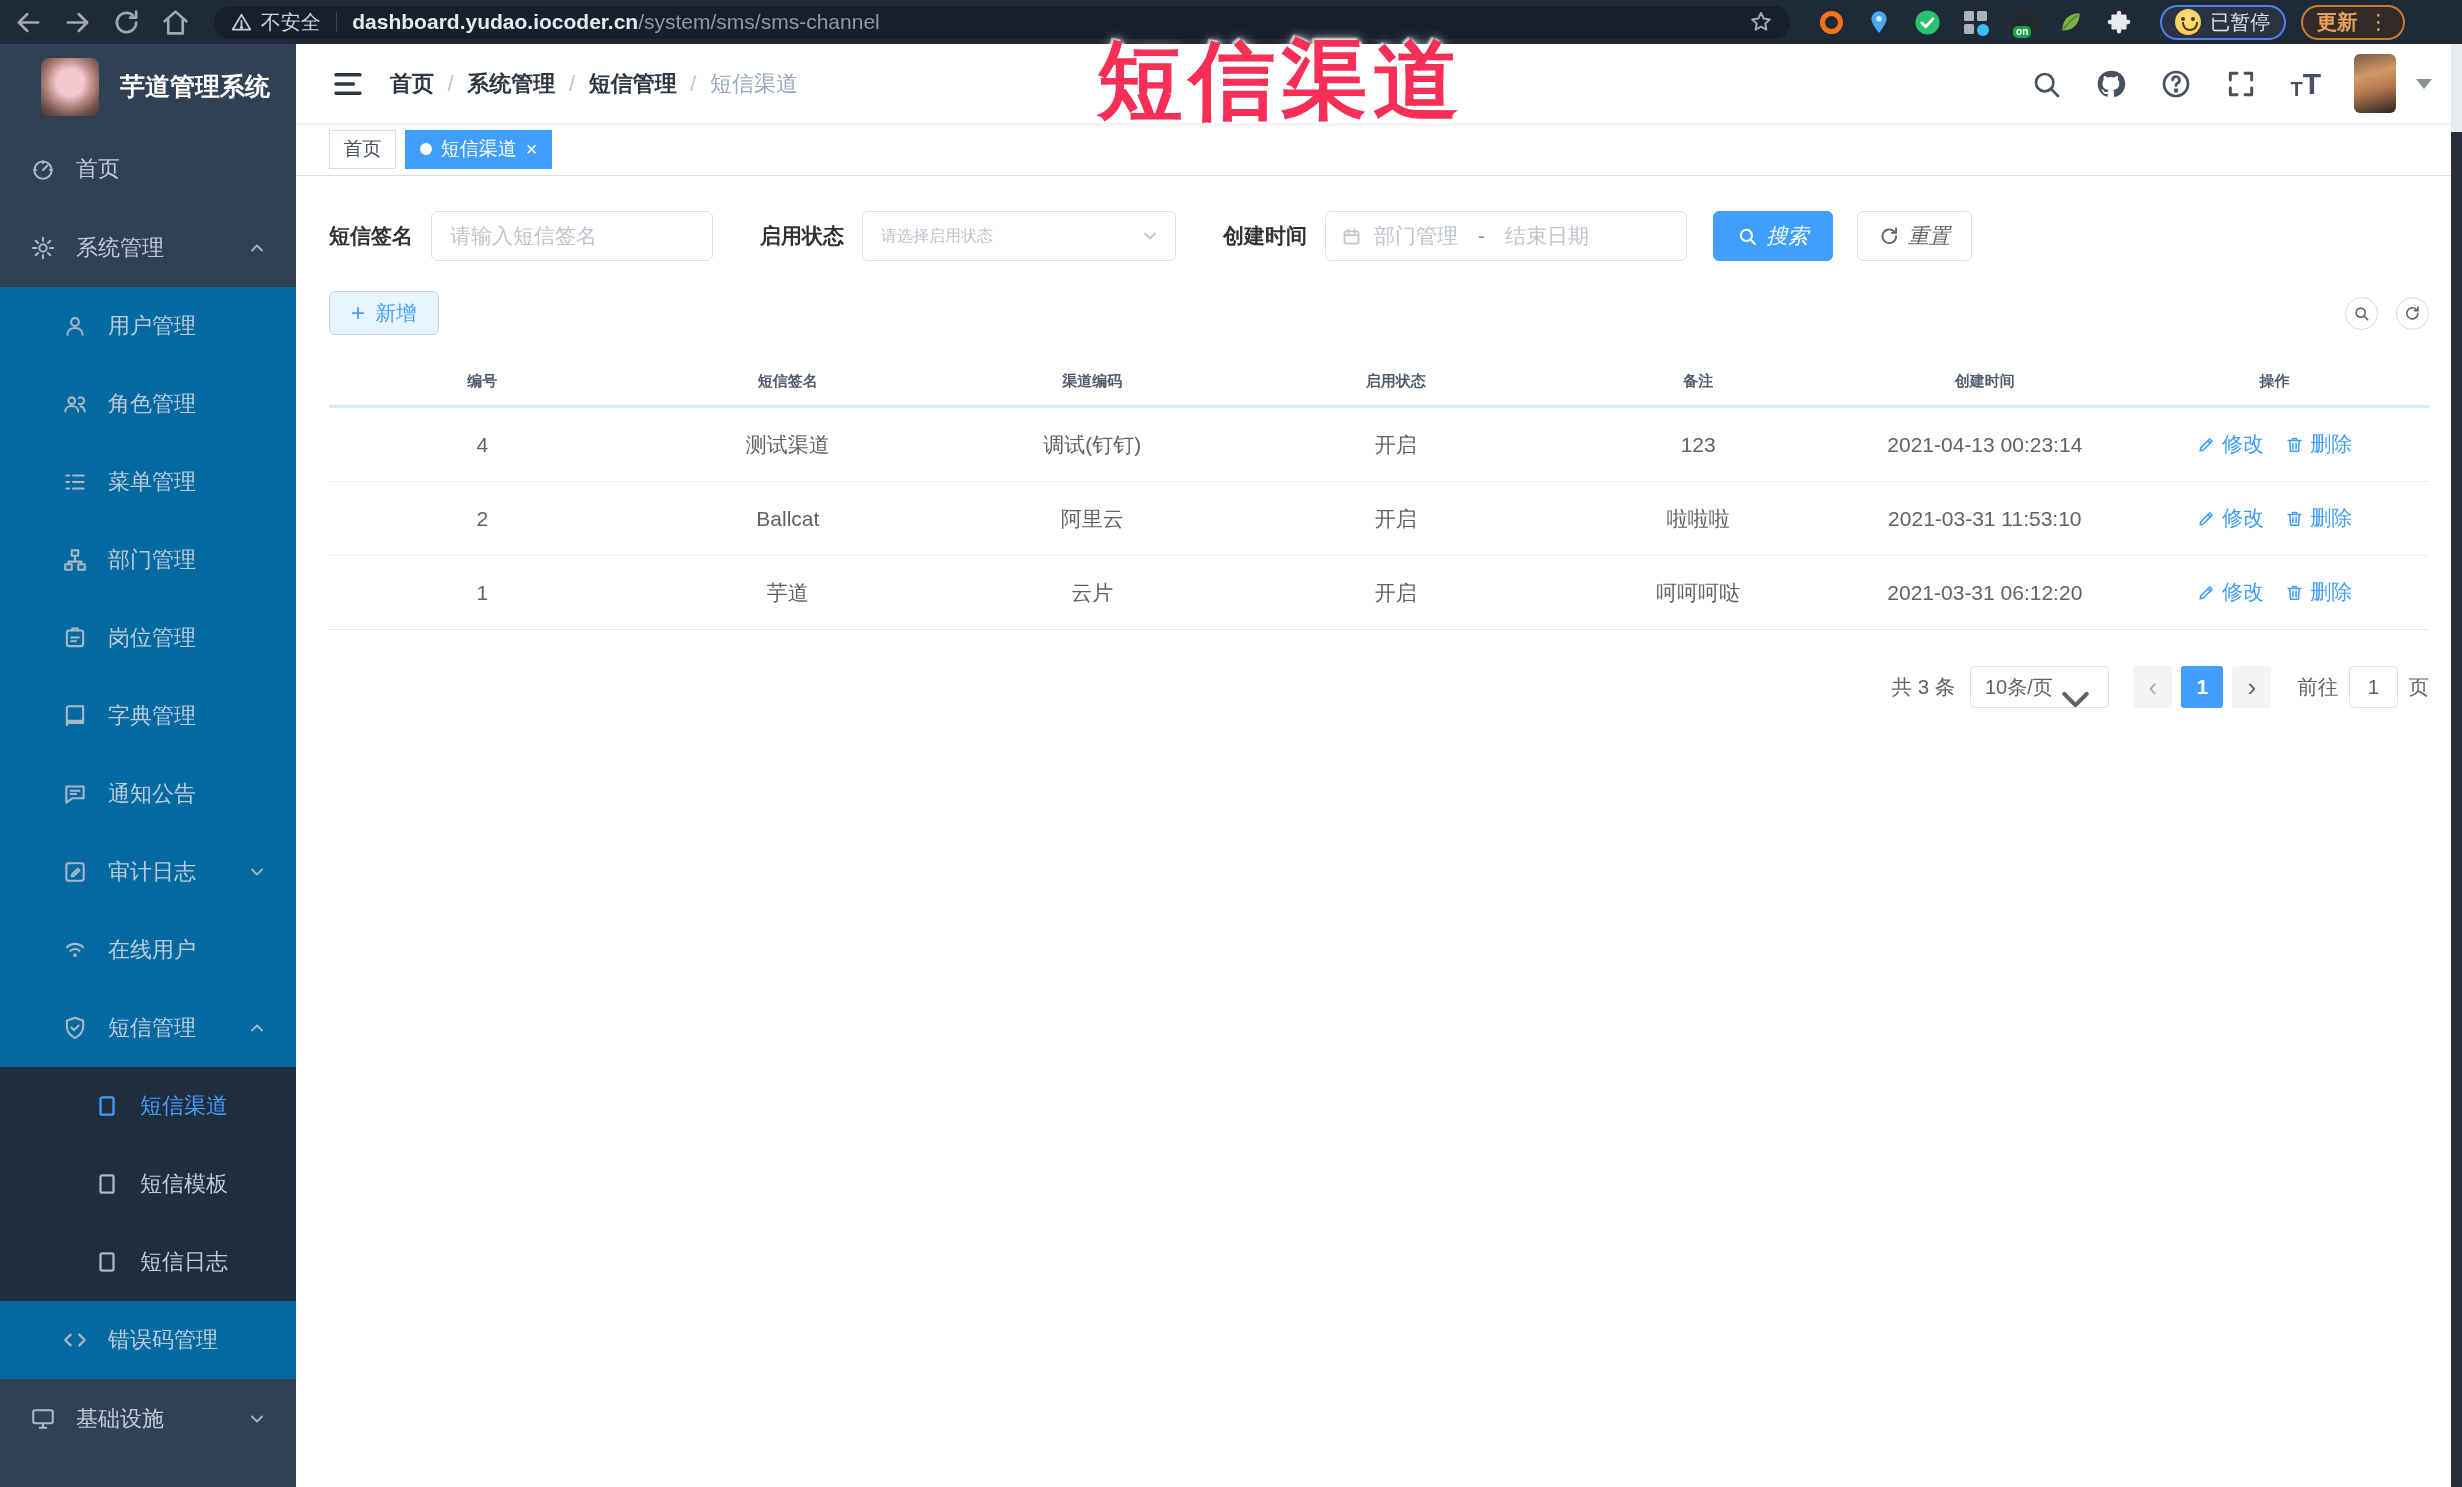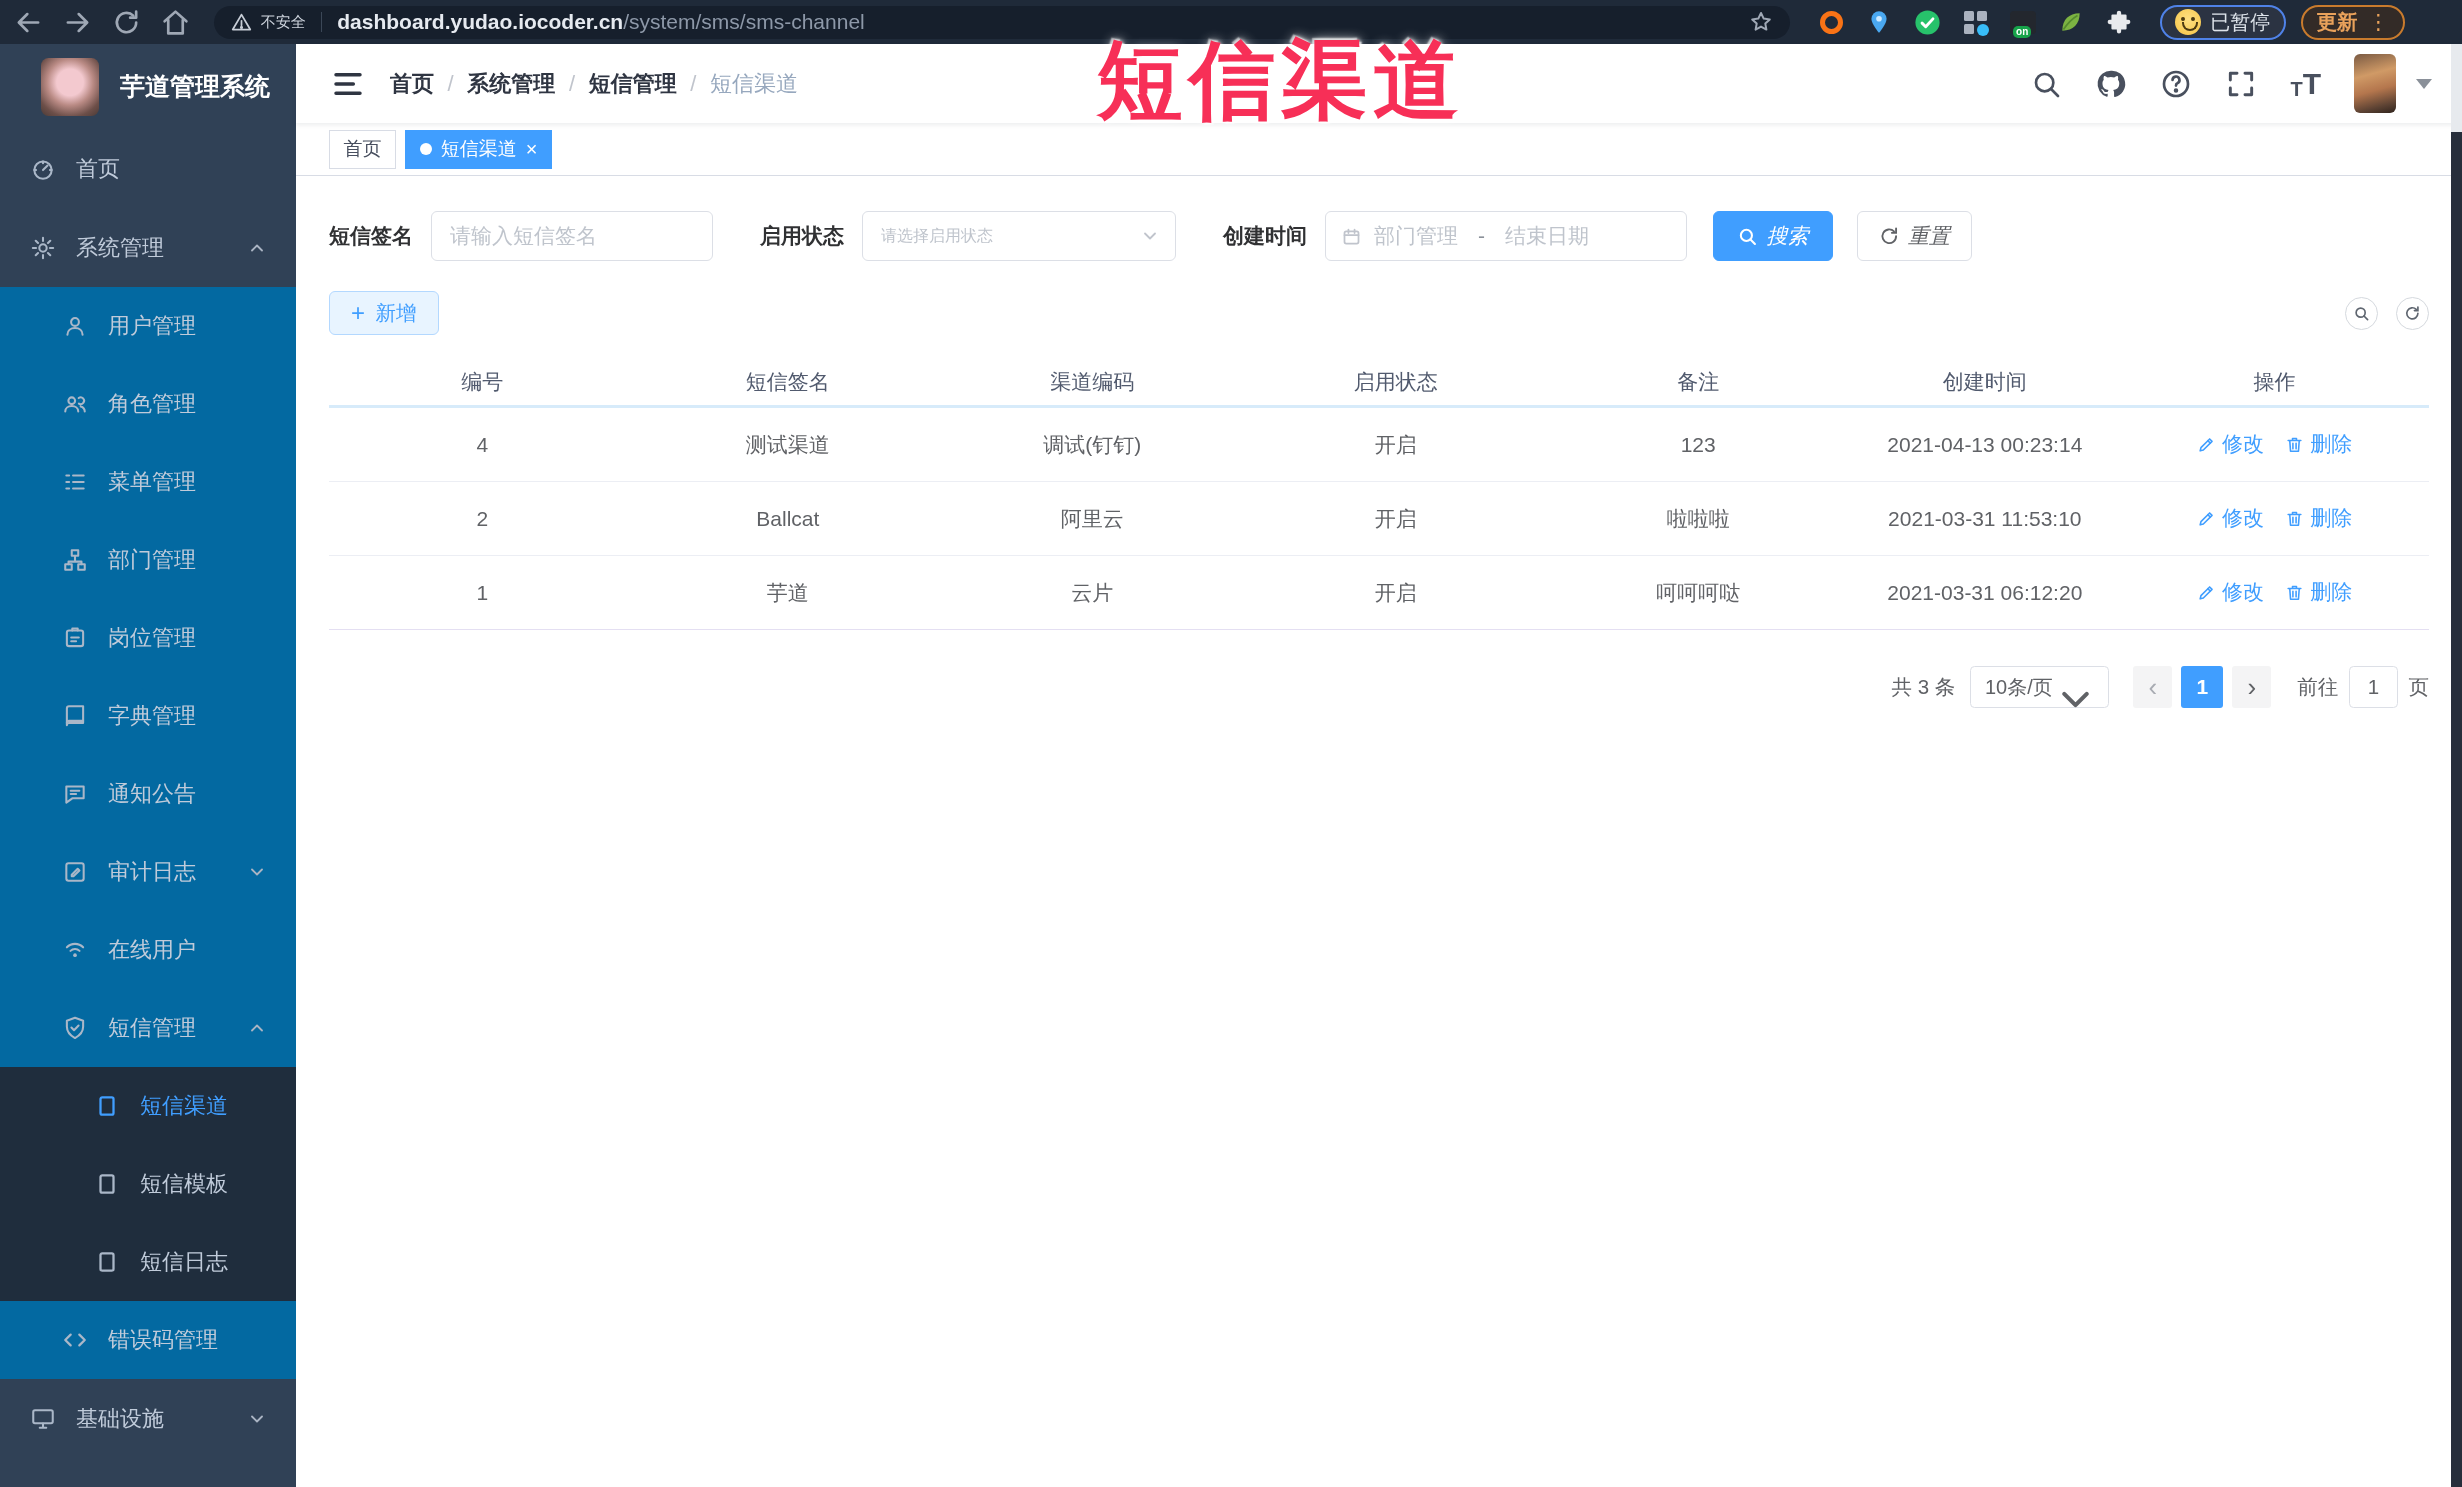--- a/index.html
+++ b/index.html
@@ -6,21 +6,21 @@
   html,body { width:2462px; height:1488px; overflow:hidden; }
   body { font-family:"Liberation Sans","DejaVu Sans",sans-serif; background:#fff; }
   #stage { position:relative; width:2462px; height:1488px; }
 
   
   .chrome-bar { position:relative; height:44px; background:#1f2a39; display:flex; align-items:center; padding:0 10.6px 0 13.6px; }
   .cicon { width:29px; height:29px; color:#9fa8b5; margin-right:20px; flex:none; }
   .cicon svg, .icn svg, .hicon svg { width:100%; height:100%; display:block; }
   .url-pill { height:33px; width:1576px; flex:none; background:#161f2c; border-radius:16.7px; display:flex; align-items:center; padding:0 16.7px; margin-left:4.5px; }
   .warn-icon { width:21px; height:21px; color:#c7cdd6; flex:none; }
-  .sec-label { font-size:15px; color:#cdd3dc; margin-left:9px; white-space:nowrap; }
+  .sec-label { font-size:20px; color:#cdd3dc; margin-left:9px; white-space:nowrap; }
   .pill-sep { width:1.5px; height:20px; background:#3b4757; margin:0 15px; flex:none; }
   .url-host { font-size:21px; color:#e6eaf0; font-weight:700; white-space:nowrap; }
   .url-path { font-size:21px; color:#8d98a8; white-space:nowrap; }
   .pill-spacer { flex:1; }
   .star-icon { width:24px; height:24px; color:#9fa8b5; flex:none; }
   .ext-row { display:flex; align-items:center; margin-left:26px; }
   .eicon { width:30px; height:30px; margin-right:18px; flex:none; display:flex; align-items:center; justify-content:center; position:relative; }
   .ring { width:23px; height:23px; border:5.3px solid #f97316; border-radius:50%; }
   .gridsq { position:relative; width:23px; height:23px; }
   .gridsq i { position:absolute; width:10px; height:10px; background:#aab2bf; border-radius:1.5px; }
@@ -101,21 +101,21 @@
   .btn-add { height:44px; background:#e8f4ff; border:1.5px solid #b3d8ff; border-radius:6px; color:#409eff; font-size:20.5px; padding:0 21px; display:inline-flex; align-items:center; cursor:pointer; }
   .btn-add .plus { font-size:24px; margin-right:10.6px; line-height:1; }
   .tb-spacer { flex:1; }
   .circle-btn { width:33px; height:33px; border-radius:50%; border:1.5px solid #d5d9de; background:#fff; color:#5f6670; display:flex; align-items:center; justify-content:center; margin-left:18px; cursor:pointer; }
   .circle-btn .icn { width:16.7px; height:16.7px; }
 
   
   .table { margin:23px 33px 0 33px; }
   .trow { display:flex; align-items:center; }
   .thead { height:50px; border-bottom:3px solid #d7ebfa; }
-  .thead .tcell { font-size:21px; font-weight:400; color:#515a6e; }
+  .thead .tcell { font-size:15px; font-weight:700; color:#515a6e; }
   .tbody-row { height:74px; border-bottom:1.5px solid #eceef4; }
   .tbody-row:last-child { border-bottom:1.5px solid #e4dff2; }
   .tcell { text-align:center; font-size:21px; color:#606266; white-space:nowrap; overflow:hidden; }
   .tcell:nth-child(1){width:14.6%} .tcell:nth-child(2){width:14.5%} .tcell:nth-child(3){width:14.5%}
   .tcell:nth-child(4){width:14.4%} .tcell:nth-child(5){width:14.4%} .tcell:nth-child(6){width:12.9%}
   .tcell:nth-child(7){width:14.7%}
   .op-link { display:inline-flex; align-items:center; color:#409eff; cursor:pointer; margin:0 10.6px; }
   .op-link .icn { width:19px; height:19px; margin-right:6px; }
 
   

